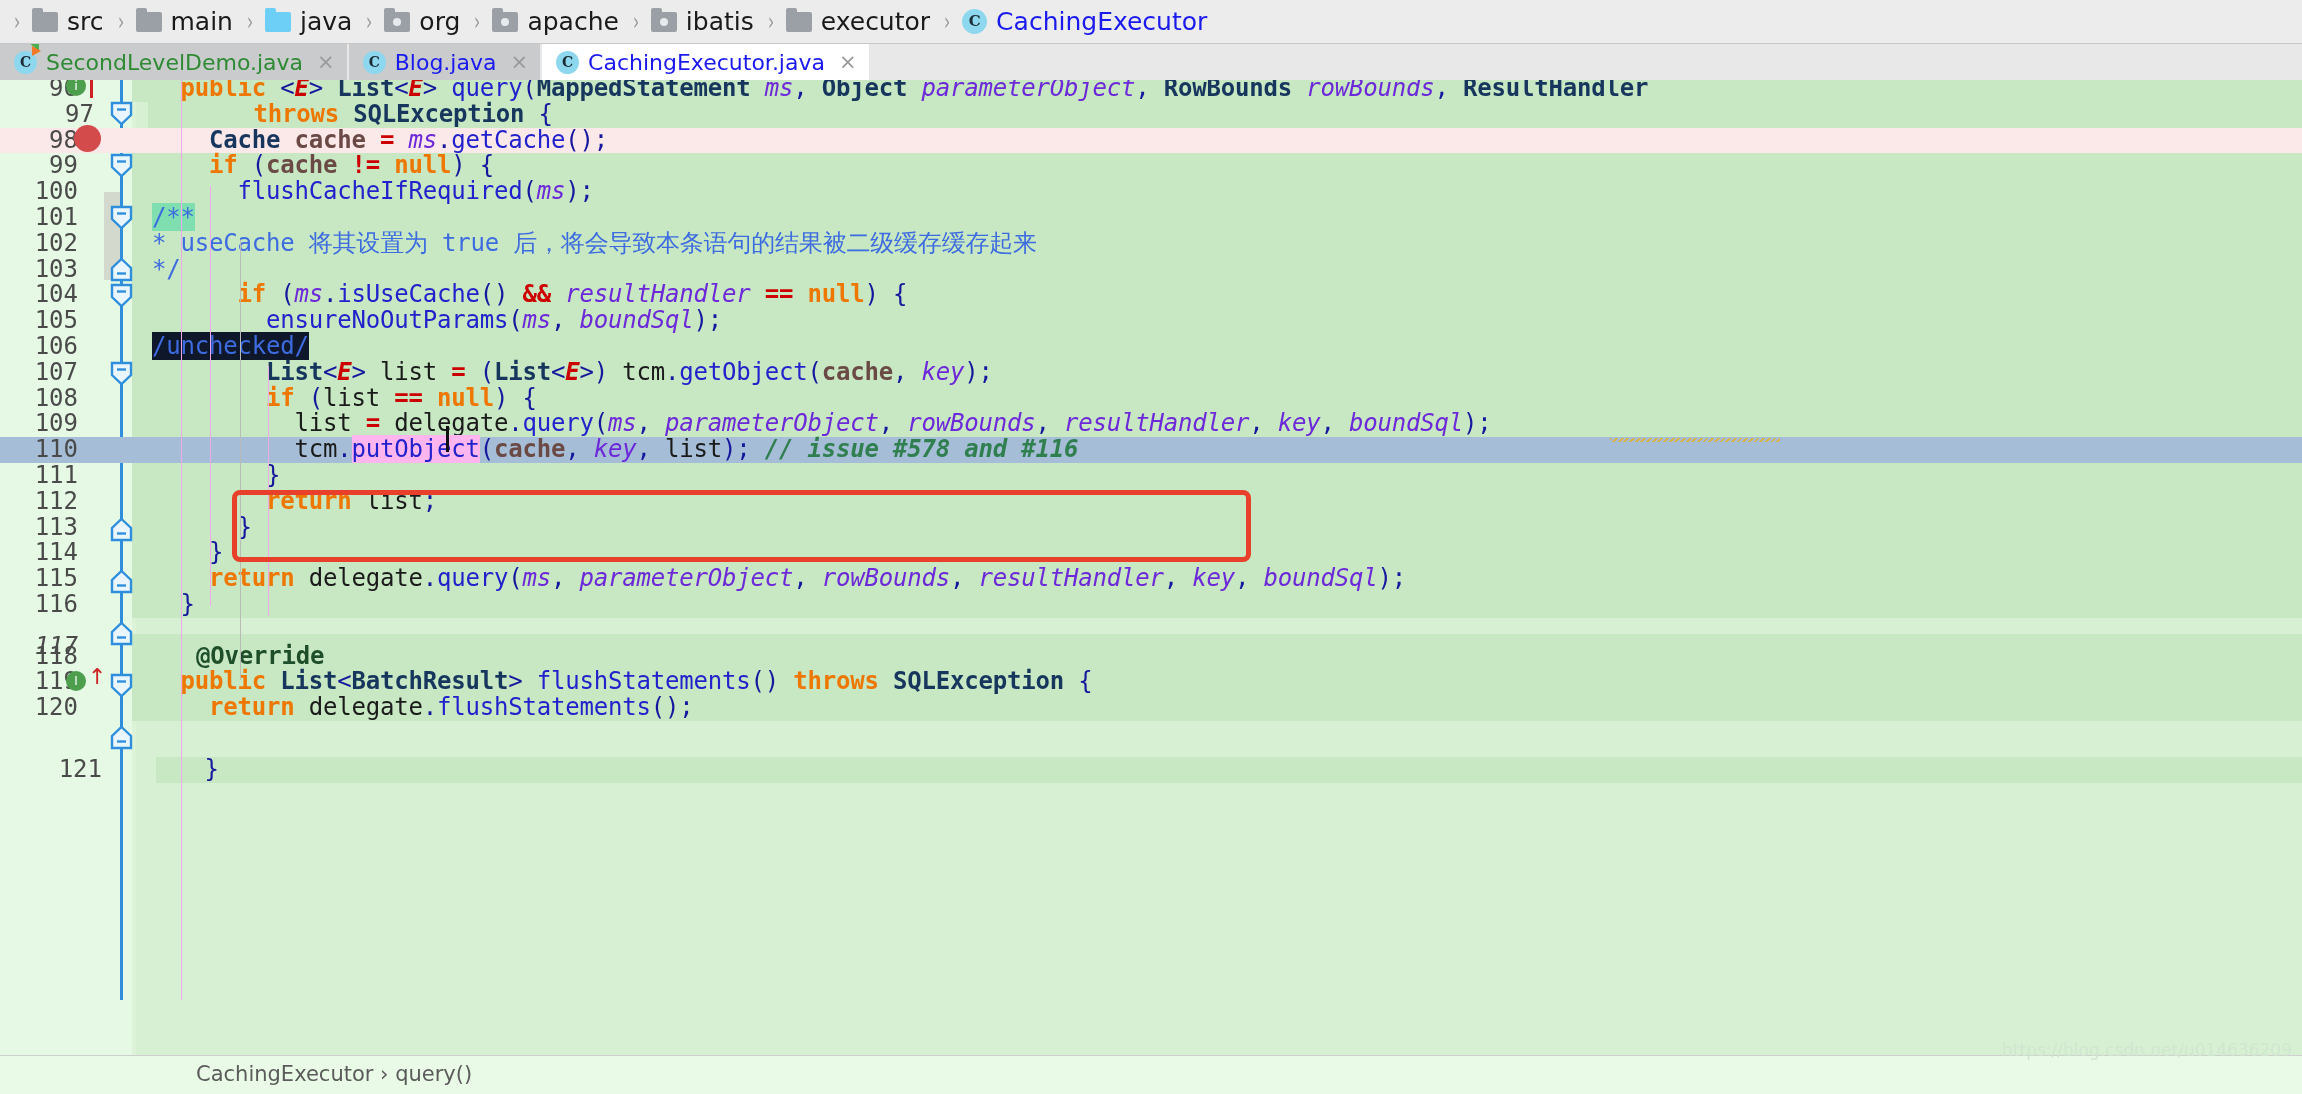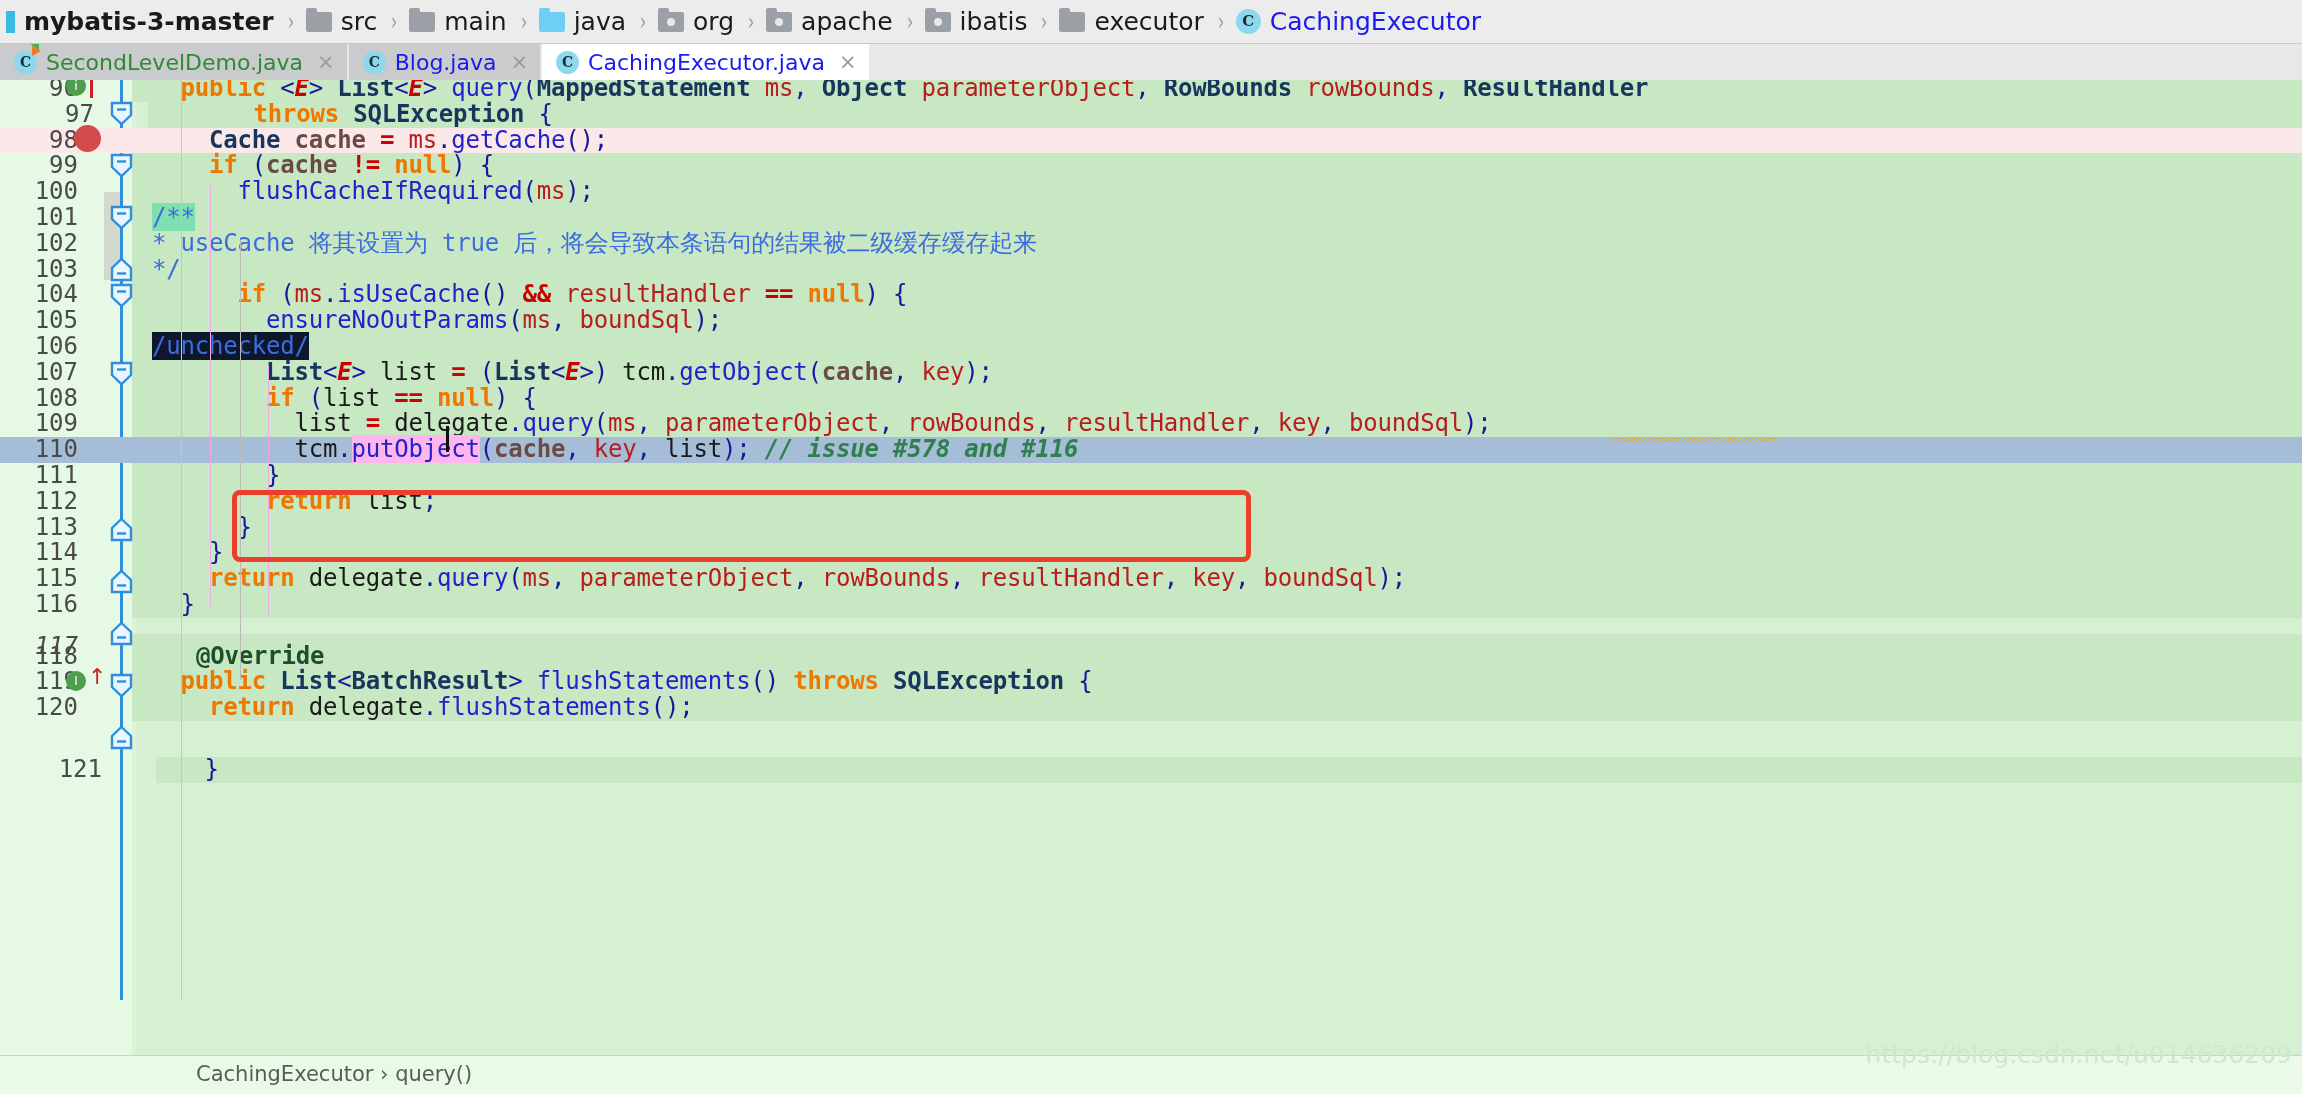--- a/index.html
+++ b/index.html
@@ -203,21 +203,21 @@
   .lno-bg.cur { background: #a5bdd6; }
   .lno-bg.bp { background: #fbe8e8; }
 
   
   .kw   { color: #ee7700; font-weight: bold; }           
   .cls2 { color: #17365d; font-weight: bold; }           
   .gen  { color: #cc0000; font-weight: bold; font-style: italic; }                              
   .mthb { color: #2222cc; }                              
   .id   { color: #1a1a1a; }
   .fld  { color: #6b4a46; font-weight: bold; }           
-  .par  { color: #b91c1c; }          
+  .par  { color: #6d28d9; font-style: italic; }          
   .op   { color: #cc0000; font-weight: bold; }           
   .cmt  { color: #3d6be0; }                              
   .cmtg { color: #2f7f4f; font-weight: bold; font-style: italic; }           
   .ann  { color: #1f4f2a; font-weight: bold; margin-left: 44px; }           
   .punc { color: #17179e; }
   .hl-green { background: #7fdfb0; }
   .hl-pink  { background: #ffb6ef; }
   .hl-pinklight { background: #0f172a; }
 
   
@@ -296,41 +296,37 @@
   }
   #bottom-crumb {
     position: absolute; left: 196px; top: 6px;
     font-size: 21px; color: #5b5b5b;
     font-family: "DejaVu Sans", sans-serif;
     white-space: nowrap;
   }
   #watermark {
     position: absolute;
     right: 10px; top: 1040px;
-    font-size: 25px;
+    font-size: 17px;
     color: #cfe6cf;
     font-family: "DejaVu Sans", sans-serif;
     white-space: nowrap;
   }
   #top-strip {
     position:absolute; left:0; top:0; width:2302px; height:3px;
     background:#f4f4f4;
   }
 </style>
 </head>
 <body>
 
 <div id="top-strip"></div>
 
 <div id="breadcrumb-bar">
 
-  <div class="crumb root">
-    <span class="ic ic-module"></span>
-    <span class="crumb-label">mybatis-3-master</span>
-  </div>
   <span class="crumb-sep">›</span>
 
   <div class="crumb">
     <span class="ic ic-folder"></span>
     <span class="crumb-label">src</span>
   </div>
   <span class="crumb-sep">›</span>
 
   <div class="crumb">
     <span class="ic ic-folder"></span>

